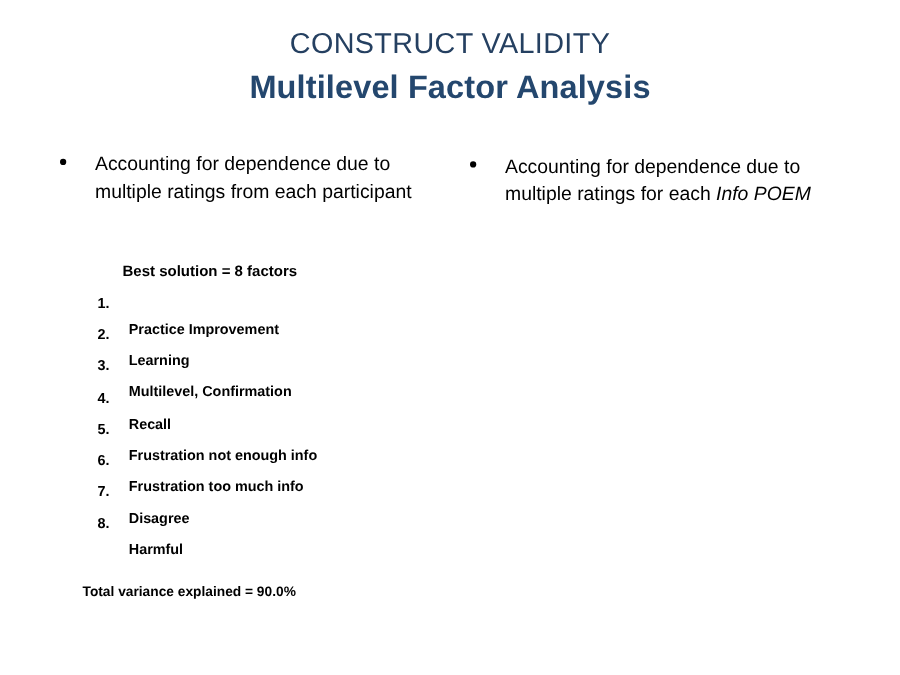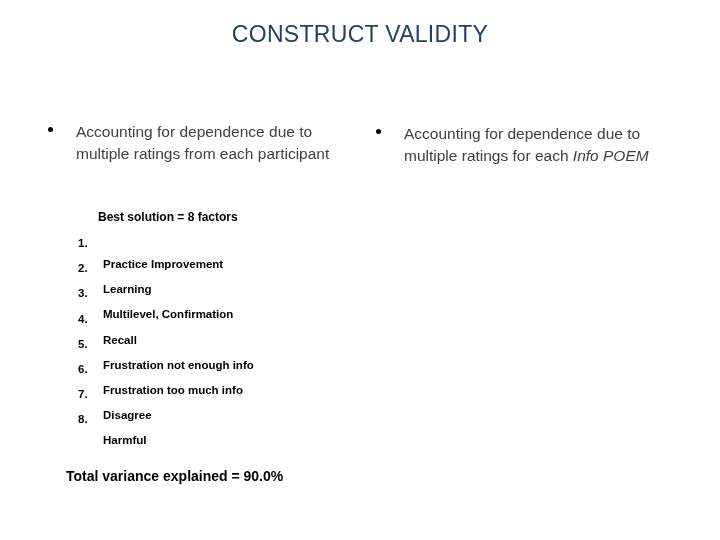--- a/index.html
+++ b/index.html
@@ -75,21 +75,21 @@
     height: 5px;
     background: #000000;
     border-radius: 50%;
   }
   .bullet-text {
     display: block;
     margin-left: 28px;
     font-size: 15.5px;
     font-weight: 400;
     line-height: 22px;
-    color: #404040;
+    color: #000000;
   }
   .bullet-text .ital {
     font-style: italic;
   }
 
   
   .best {
     position: absolute;
     font-size: 12px;
     font-weight: bold;
@@ -132,34 +132,35 @@
     left: 25px;
     top: 0;
     font-size: 11.5px;
     font-weight: bold;
     margin-top: 21px;
   }
 
   
   .total {
     position: absolute;
-    font-size: 14px;
+    font-size: 11px;
     font-weight: bold;
     color: #000000;
     white-space: nowrap;
   }
   .total-left  { top: 468px; left: 36px; }
 </style>
 </head>
 <body>
 
 <div class="slide">
 
   <div class="title-block">
     <div class="title-main">CONSTRUCT VALIDITY</div>
+    <div class="title-sub">Multilevel Factor Analysis</div>
   </div>
 
   <div class="col col-left">
 
     <div class="bullet-row bullet-left">
       <span class="bullet-mark"></span>
       <span class="bullet-text"><span>Accounting for dependence due to multiple ratings from each participant</span></span>
     </div>
 
     <div class="best best-left">Best solution = 8 factors</div>

